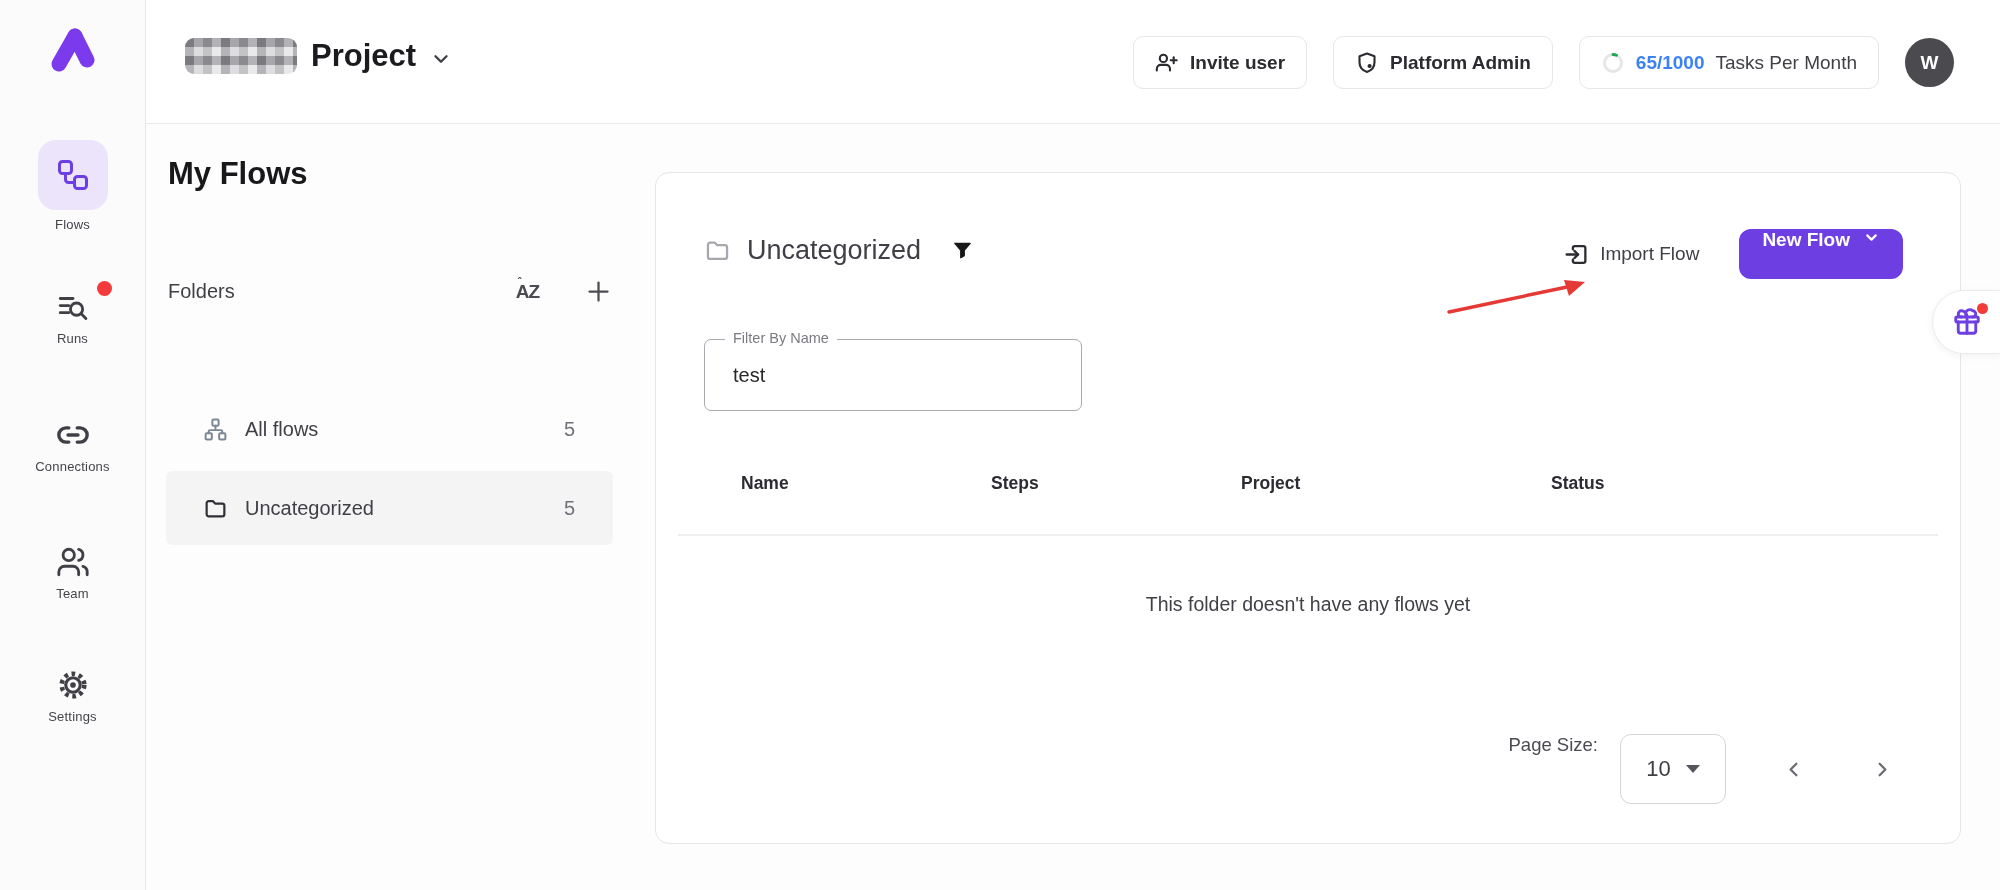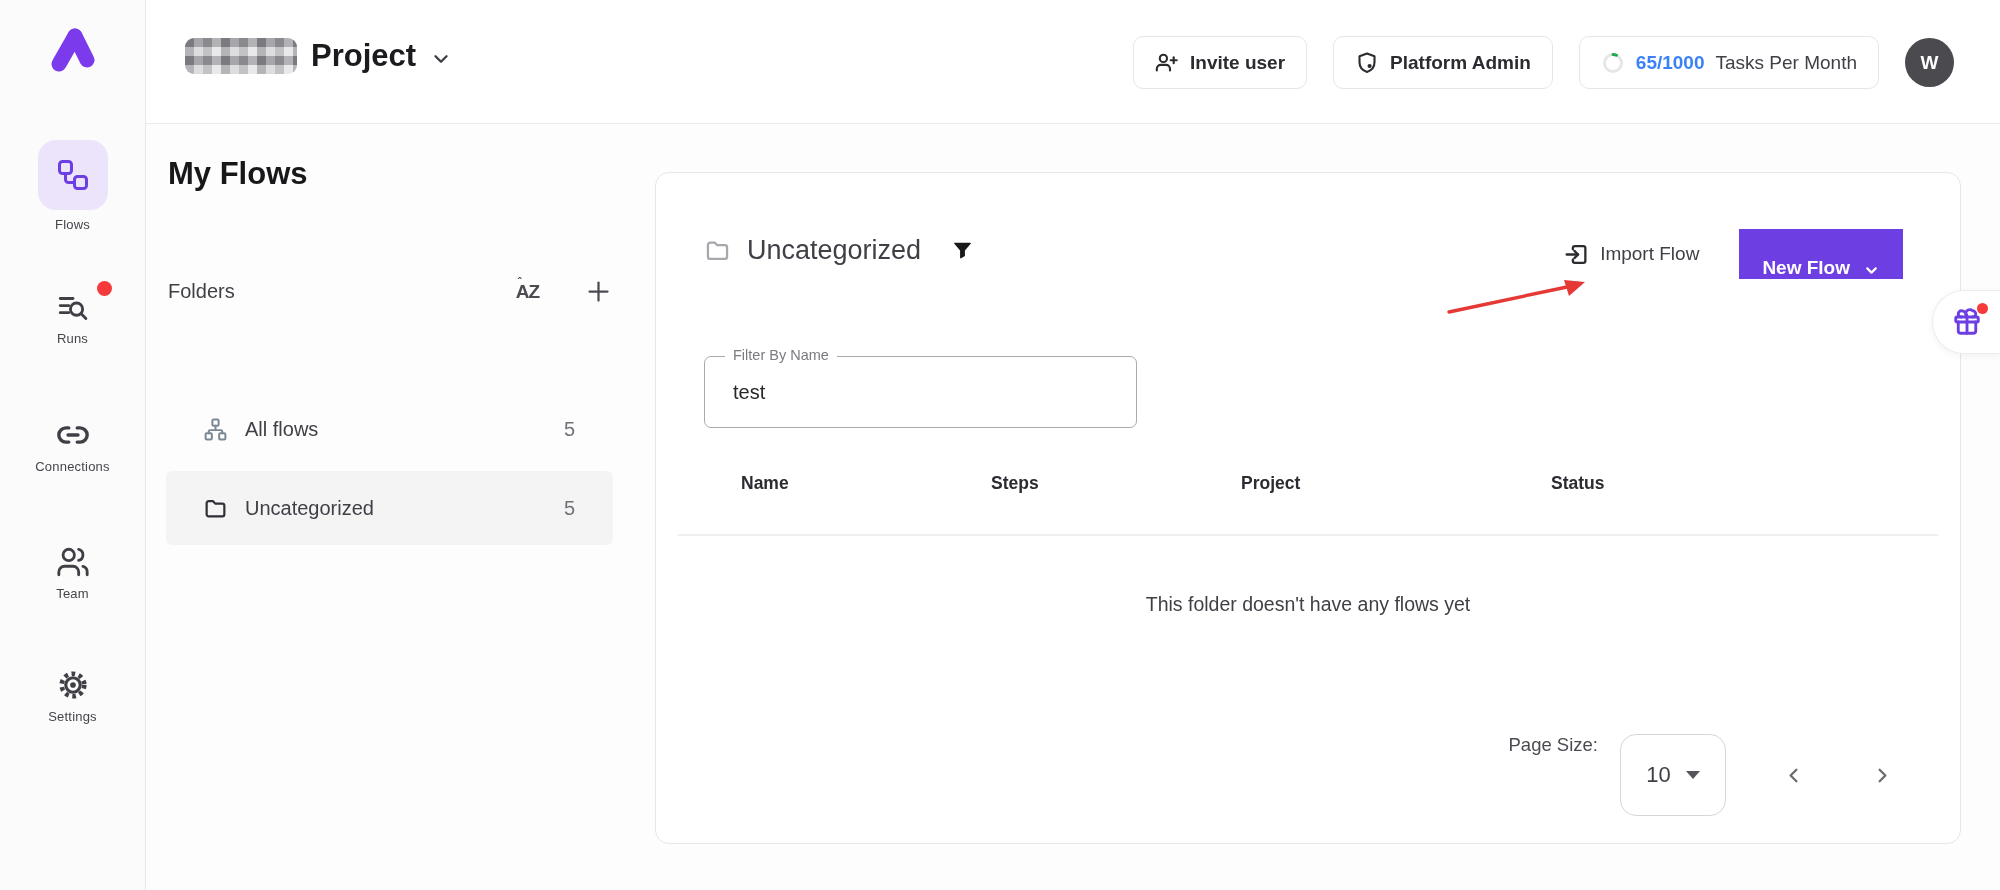--- a/index.html
+++ b/index.html
@@ -64,41 +64,41 @@
   .card { position:absolute; left:655px; top:172px; width:1306px; height:672px;
           background:#fff; border:1px solid #e7e7e9; border-radius:14px; z-index:2; }
   .card-hd-left { position:absolute; left:48px; top:62px; display:flex; align-items:center; gap:16px; }
   .card-folder-ic { color:#a7a7ae; }
   .card-title { font-size:27px; color:#3f3f46; }
   .funnel { margin-left:14px; color:#18181b; cursor:pointer; }
   .card-hd-right { position:absolute; right:57px; top:56px; display:flex; align-items:center; gap:40px; }
   .import-btn { display:flex; align-items:center; gap:11px; font-size:19px; color:#3f3f46;
                 background:none; border:none; cursor:pointer; font-family:inherit; }
   .import-btn .ic { color:#2b2b30; }
-  .newflow-btn { height:50px; background:#6d3fe3; border:none; border-radius:0; color:#fff;
-                 font-size:19px; font-weight:700; display:flex; align-items:flex-end; gap:13px;
+  .newflow-btn { height:50px; background:#6d3fe3; border:none; border-radius:12px; color:#fff;
+                 font-size:19px; font-weight:700; display:flex; align-items:flex-start; gap:13px;
                  padding:0 23px; cursor:pointer; font-family:inherit; }
 
-  .filter-field { position:absolute; left:48px; top:166px; width:433px; height:72px;
-                  border:1px solid #a9a9b0; border-radius:7px; background:#fff;margin-top:17px; }
+  .filter-field { position:absolute; left:48px; top:166px; width:378px; height:72px;
+                  border:1px solid #a9a9b0; border-radius:7px; background:#fff; }
   .filter-label { position:absolute; top:-10px; left:20px; background:#fff; padding:0 8px;
                   font-size:14.5px; color:#7a7a82; }
   .filter-input { position:absolute; inset:0; border:none; outline:none; background:transparent;
                   padding:0 0 0 28px; font-size:20px; color:#27272a; font-family:inherit; width:100%; }
 
   .table-head { position:absolute; left:0; top:300px; width:100%; padding-left:85px;
                 display:grid; grid-template-columns:250px 250px 310px 1fr;
                 font-size:17.5px; font-weight:700; color:#2b2b31; }
   .divider { position:absolute; left:22px; right:22px; top:361px; height:2px; background:#efeff1; }
   .empty-msg { position:absolute; left:0; top:420px; width:100%; text-align:center;
                font-size:19.5px; color:#3f3f46; }
 
   .pagination { position:absolute; right:66px; top:561px; display:flex; }
   .pg-label { font-size:18.5px; color:#4b4b52; margin-right:22px; }
-  .size-box { width:106px; height:82px; border:1.5px solid #d6d6da; border-radius:16px; background:#fff;
+  .size-box { width:106px; height:70px; border:1.5px solid #d6d6da; border-radius:11px; background:#fff;
               display:flex; align-items:center; justify-content:center; gap:15px;
               font-size:22px; color:#3f3f46; cursor:pointer; font-family:inherit; }
   .tri-down { width:0; height:0; border-left:7px solid transparent; border-right:7px solid transparent;
               border-top:8px solid #55555b; }
   .pg-nav { background:none; border:none; cursor:pointer; color:#6b6b72; }
   .pg-prev { margin-left:56px; } .pg-next { margin-left:66px; }
 
   
   .annot-arrow { position:absolute; left:1441px; top:272px; z-index:9; pointer-events:none; }
   .gift-tab { position:absolute; right:0; top:290px; width:68px; height:64px; background:#fff;

